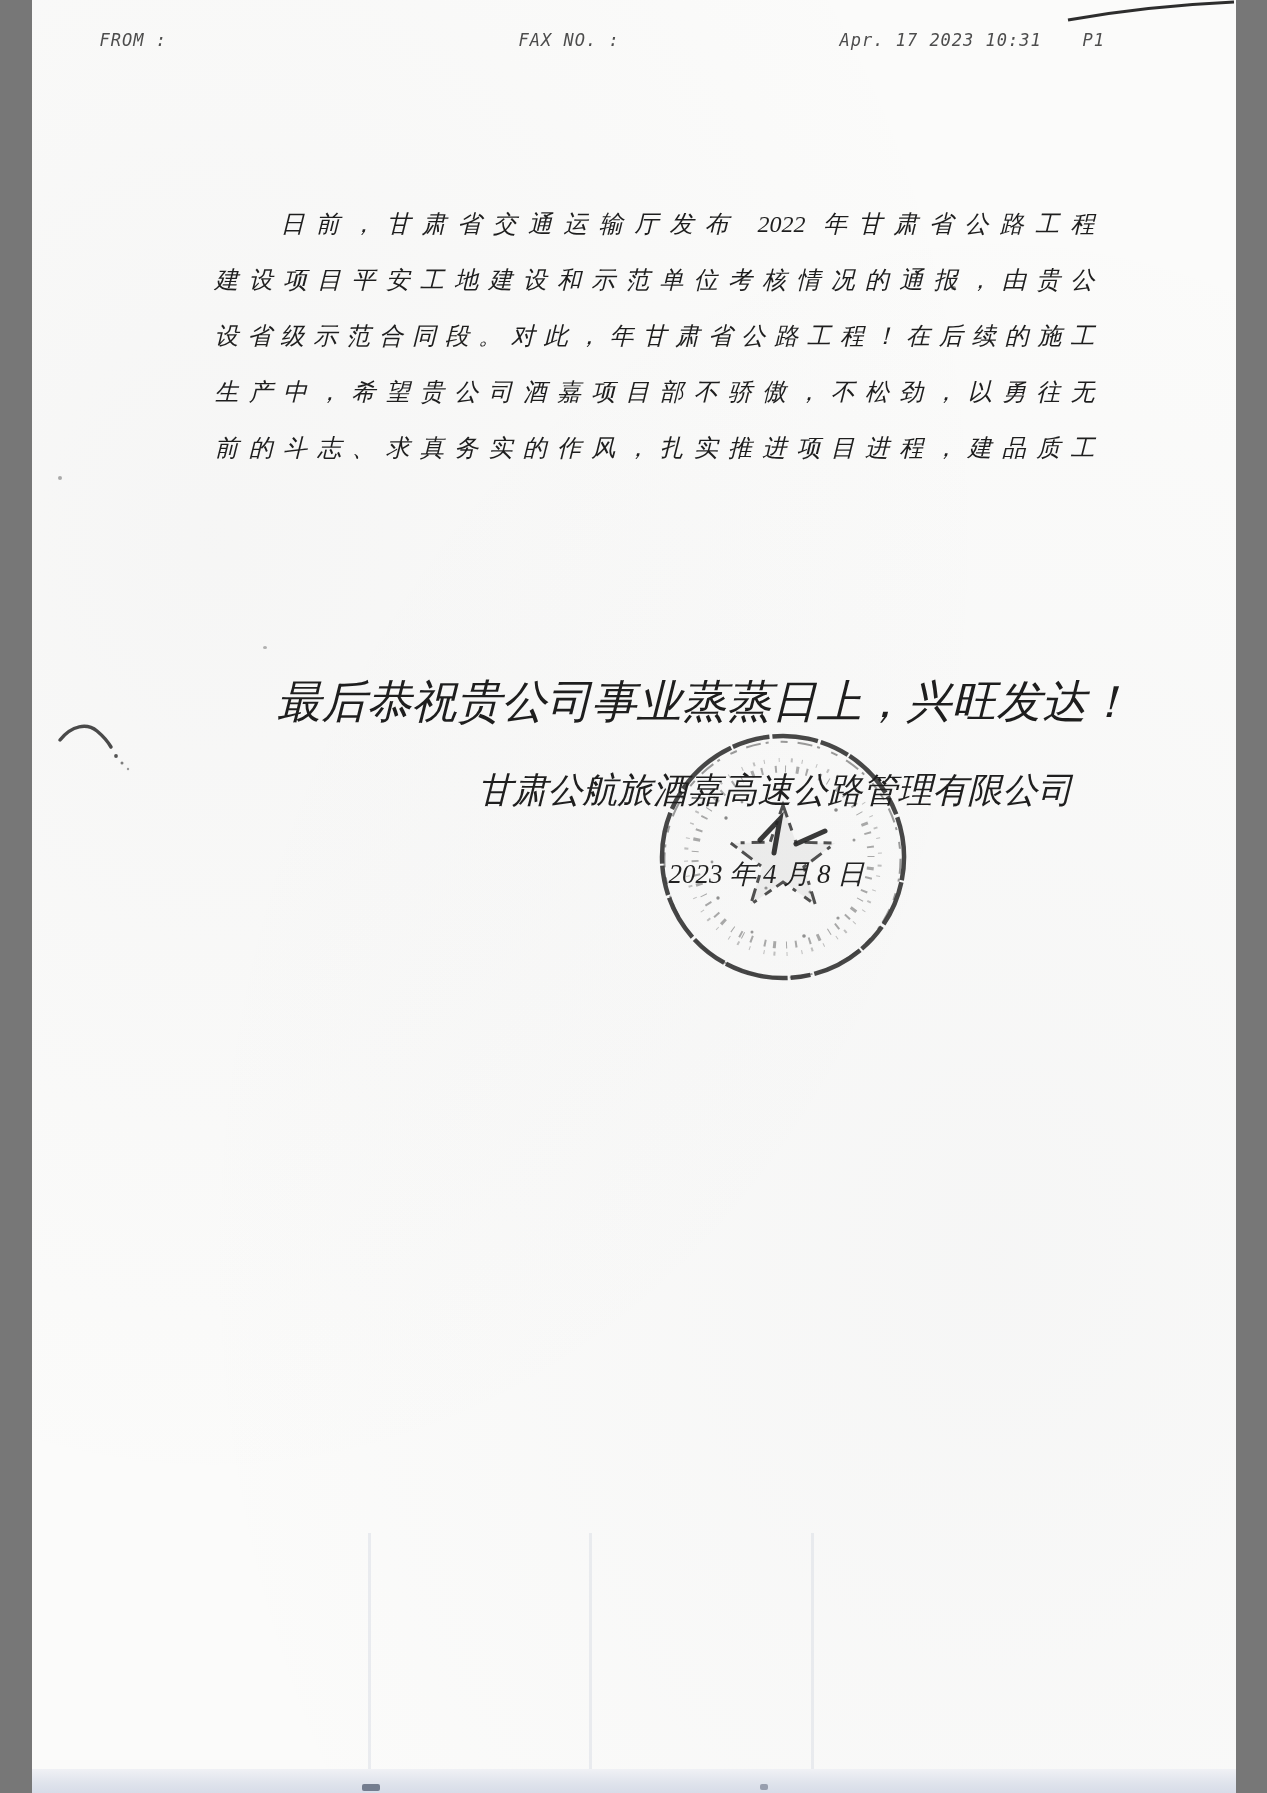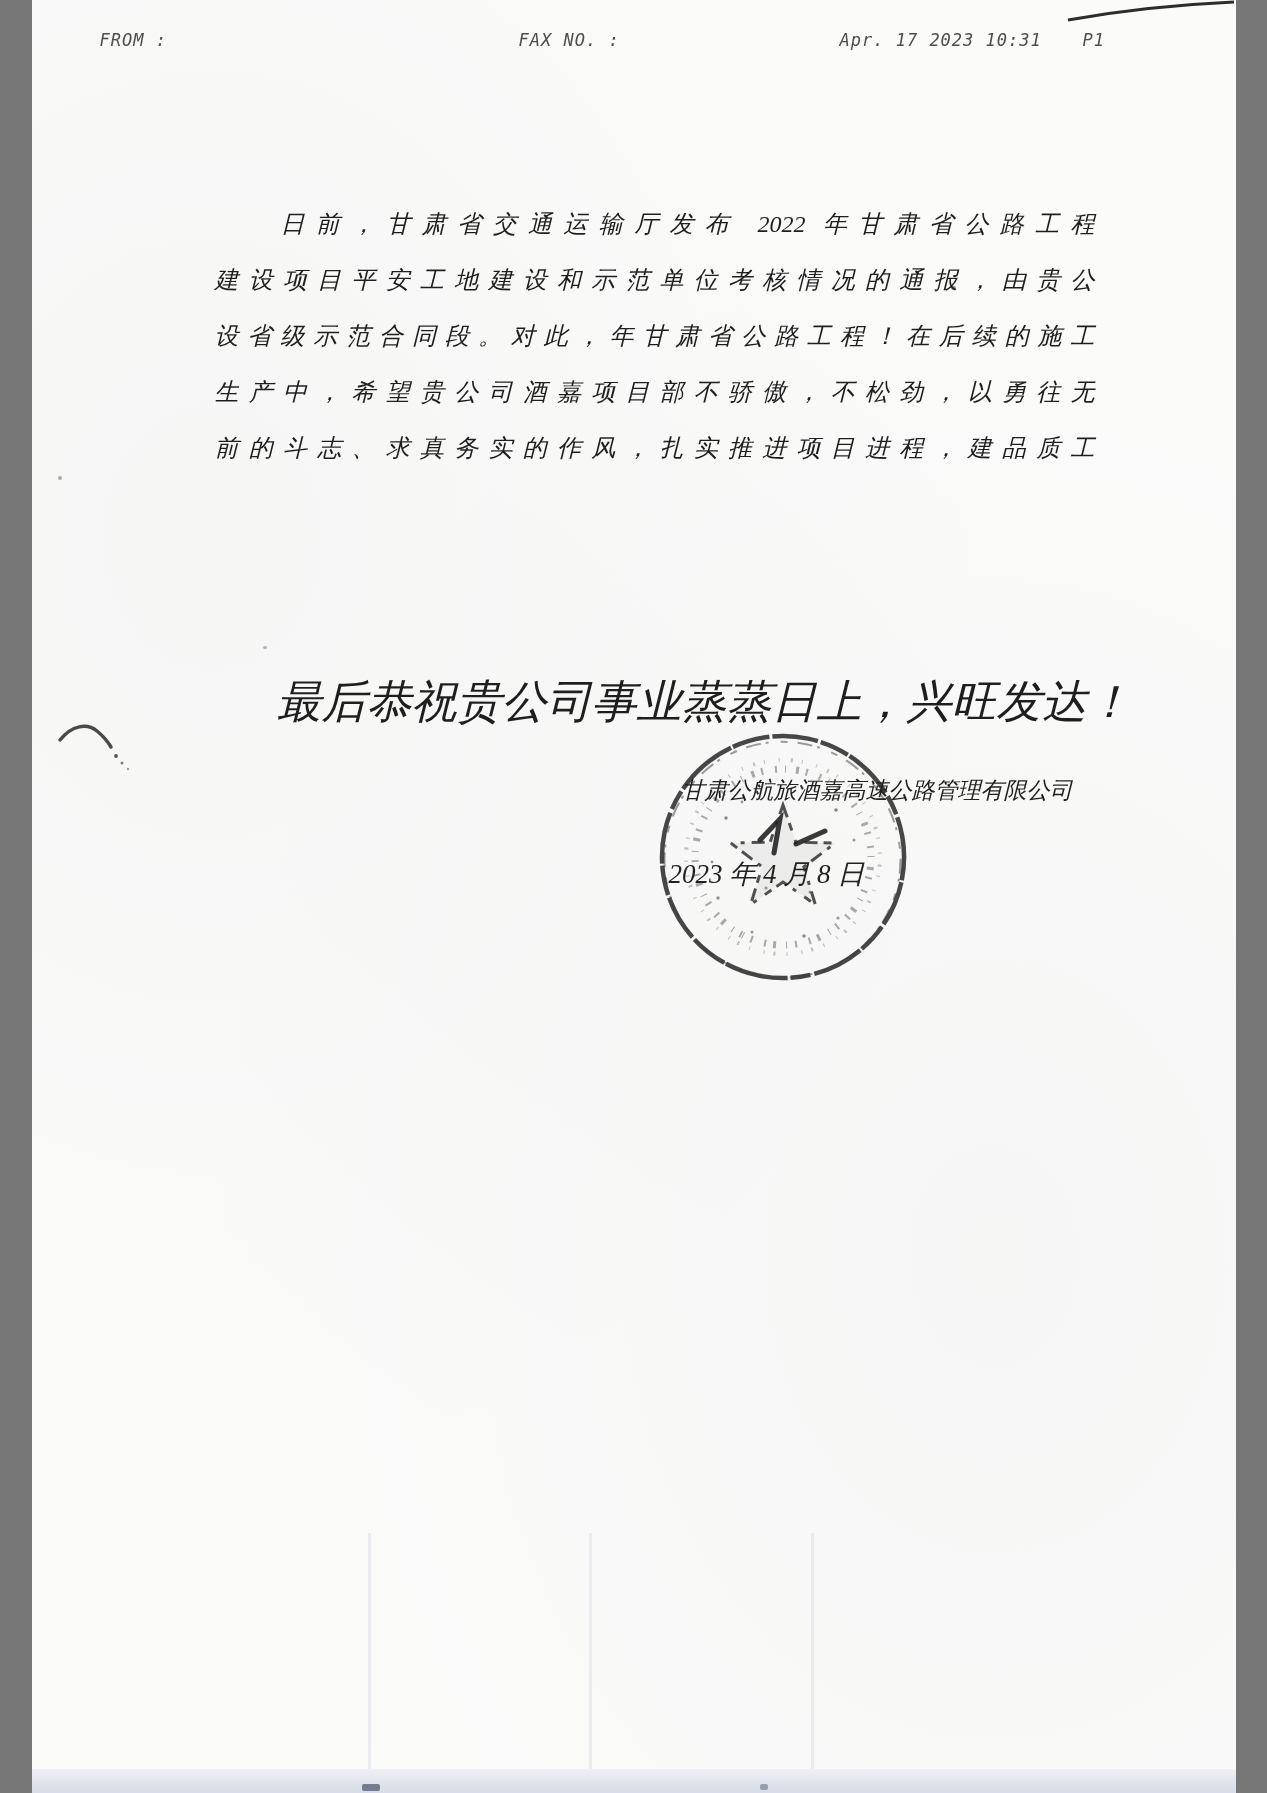--- a/index.html
+++ b/index.html
@@ -57,21 +57,21 @@
     line-height:56px;
     color:#1e1e1e;
     text-indent:62px;
     z-index:3;
     white-space:nowrap;
   }
   .signature-line {
     position:absolute;
     left:183px; top:763px;
     width:880px;
-    font-size:23px;
+    font-size:35px;
     line-height:56px;
     color:#1f1f1f;
     text-align:right;
     padding-right:22px;
     box-sizing:border-box;
     z-index:3;
     white-space:nowrap;
   }
   .date-line {
     position:absolute;

